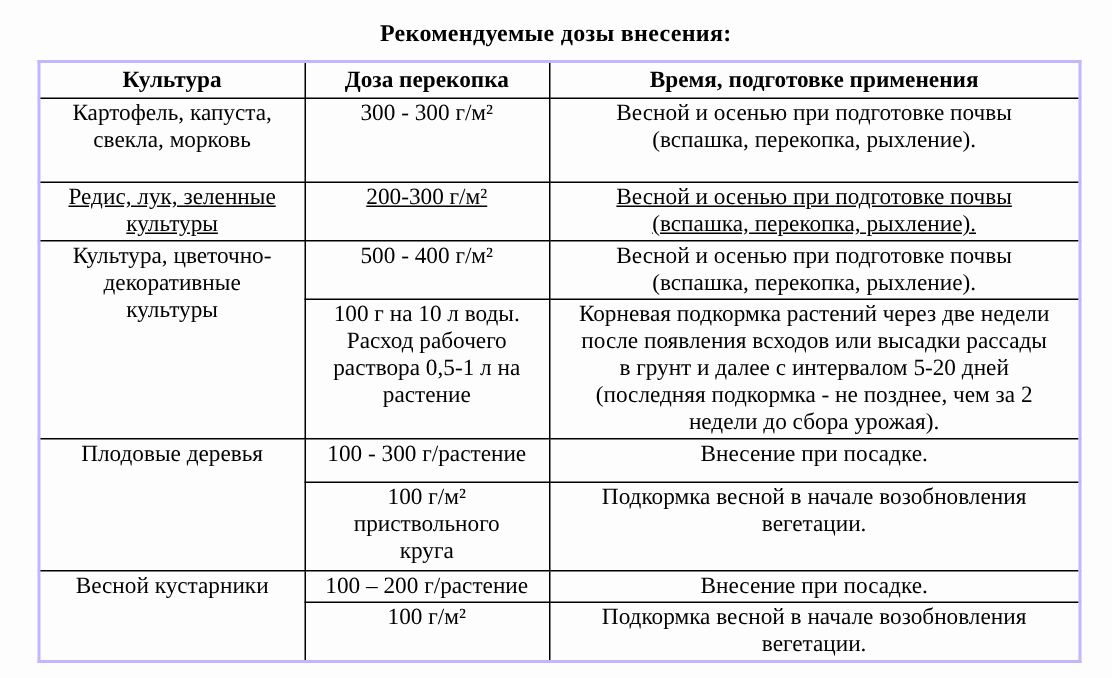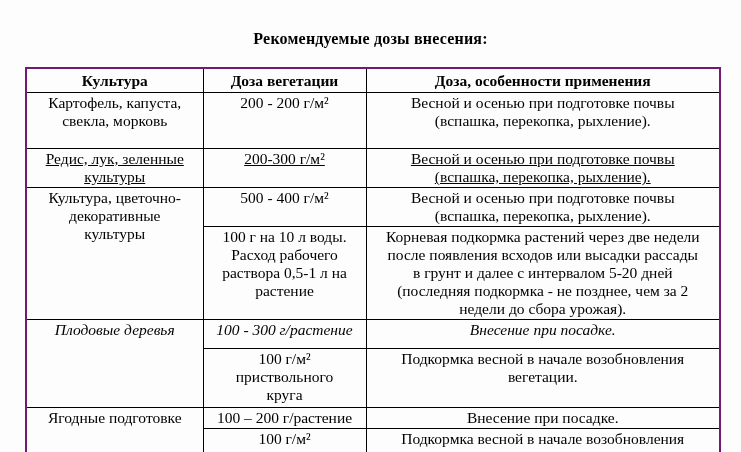--- a/index.html
+++ b/index.html
@@ -11,29 +11,29 @@
     width: 741px;
     height: 452px;
     font-family: "Liberation Serif", "DejaVu Serif", serif;
     color: #000;
     overflow: hidden;
   }
   .doc-title {
     text-align: center;
     font-weight: bold;
     font-size: 16px;
-    padding-top: 30px;
+    padding-top: 14px;
     letter-spacing: 0.2px;
   }
   table.dosage {
     border-collapse: collapse;
     table-layout: fixed;
     width: 694px;
-    margin: 19px 0 0 25px;
-    border: 2px solid #701a75;
+    margin: 8px 0 0 25px;
+    border: 2px solid #c4b5fd;
   }
   table.dosage th,
   table.dosage td {
     border: 1px solid #000;
     font-size: 15.5px;
     line-height: 18px;
     text-align: center;
     vertical-align: top;
     padding: 1px 3px;
     white-space: pre-line;
@@ -44,48 +44,48 @@
     height: 21px;
     vertical-align: middle;
   }
   .col-crop { width: 177px; }
   .col-dose { width: 163px; }
   .col-time { width: 354px; }
   tr.h56 { height: 56px; }
   tr.h36 { height: 36px; text-decoration: underline; }
   tr.h39 { height: 39px; }
   tr.h90 { height: 90px; border-radius: 28px; }
-  tr.h29 { height: 29px; font-style: italic; }
+  tr.h29 { height: 29px; }
   tr.h59 { height: 59px; }
   tr.h19 { height: 19px; }
   tr.h37 { height: 37px; }
   td.vmid { vertical-align: middle; }
 </style>
 </head>
 <body>
 
 <div class="doc-title">Рекомендуемые дозы внесения:</div>
 
 <table class="dosage">
   <colgroup>
     <col class="col-crop">
     <col class="col-dose">
     <col class="col-time">
   </colgroup>
   <tbody>
     <tr>
       <th>Культура</th>
-      <th>Доза вегетации</th>
-      <th>Доза, особенности применения</th>
+      <th>Доза перекопка</th>
+      <th>Время, подготовке применения</th>
     </tr>
 
     <tr class="h56">
       <td>Картофель, капуста,
 свекла, морковь</td>
-      <td>200 - 200 г/м²</td>
+      <td>300 - 300 г/м²</td>
       <td>Весной и осенью при подготовке почвы
 (вспашка, перекопка, рыхление).</td>
     </tr>
 
     <tr class="h36">
       <td>Редис, лук, зеленные
 культуры</td>
       <td>200-300 г/м²</td>
       <td>Весной и осенью при подготовке почвы
 (вспашка, перекопка, рыхление).</td>
@@ -118,21 +118,21 @@
     </tr>
     <tr class="h59">
       <td>100 г/м²
 приствольного
 круга</td>
       <td>Подкормка весной в начале возобновления
 вегетации.</td>
     </tr>
 
     <tr class="h19">
-      <td rowspan="2">Ягодные подготовке</td>
+      <td rowspan="2">Весной кустарники</td>
       <td>100 – 200 г/растение</td>
       <td>Внесение при посадке.</td>
     </tr>
     <tr class="h37">
       <td>100 г/м²</td>
       <td>Подкормка весной в начале возобновления
 вегетации.</td>
     </tr>
   </tbody>
 </table>

